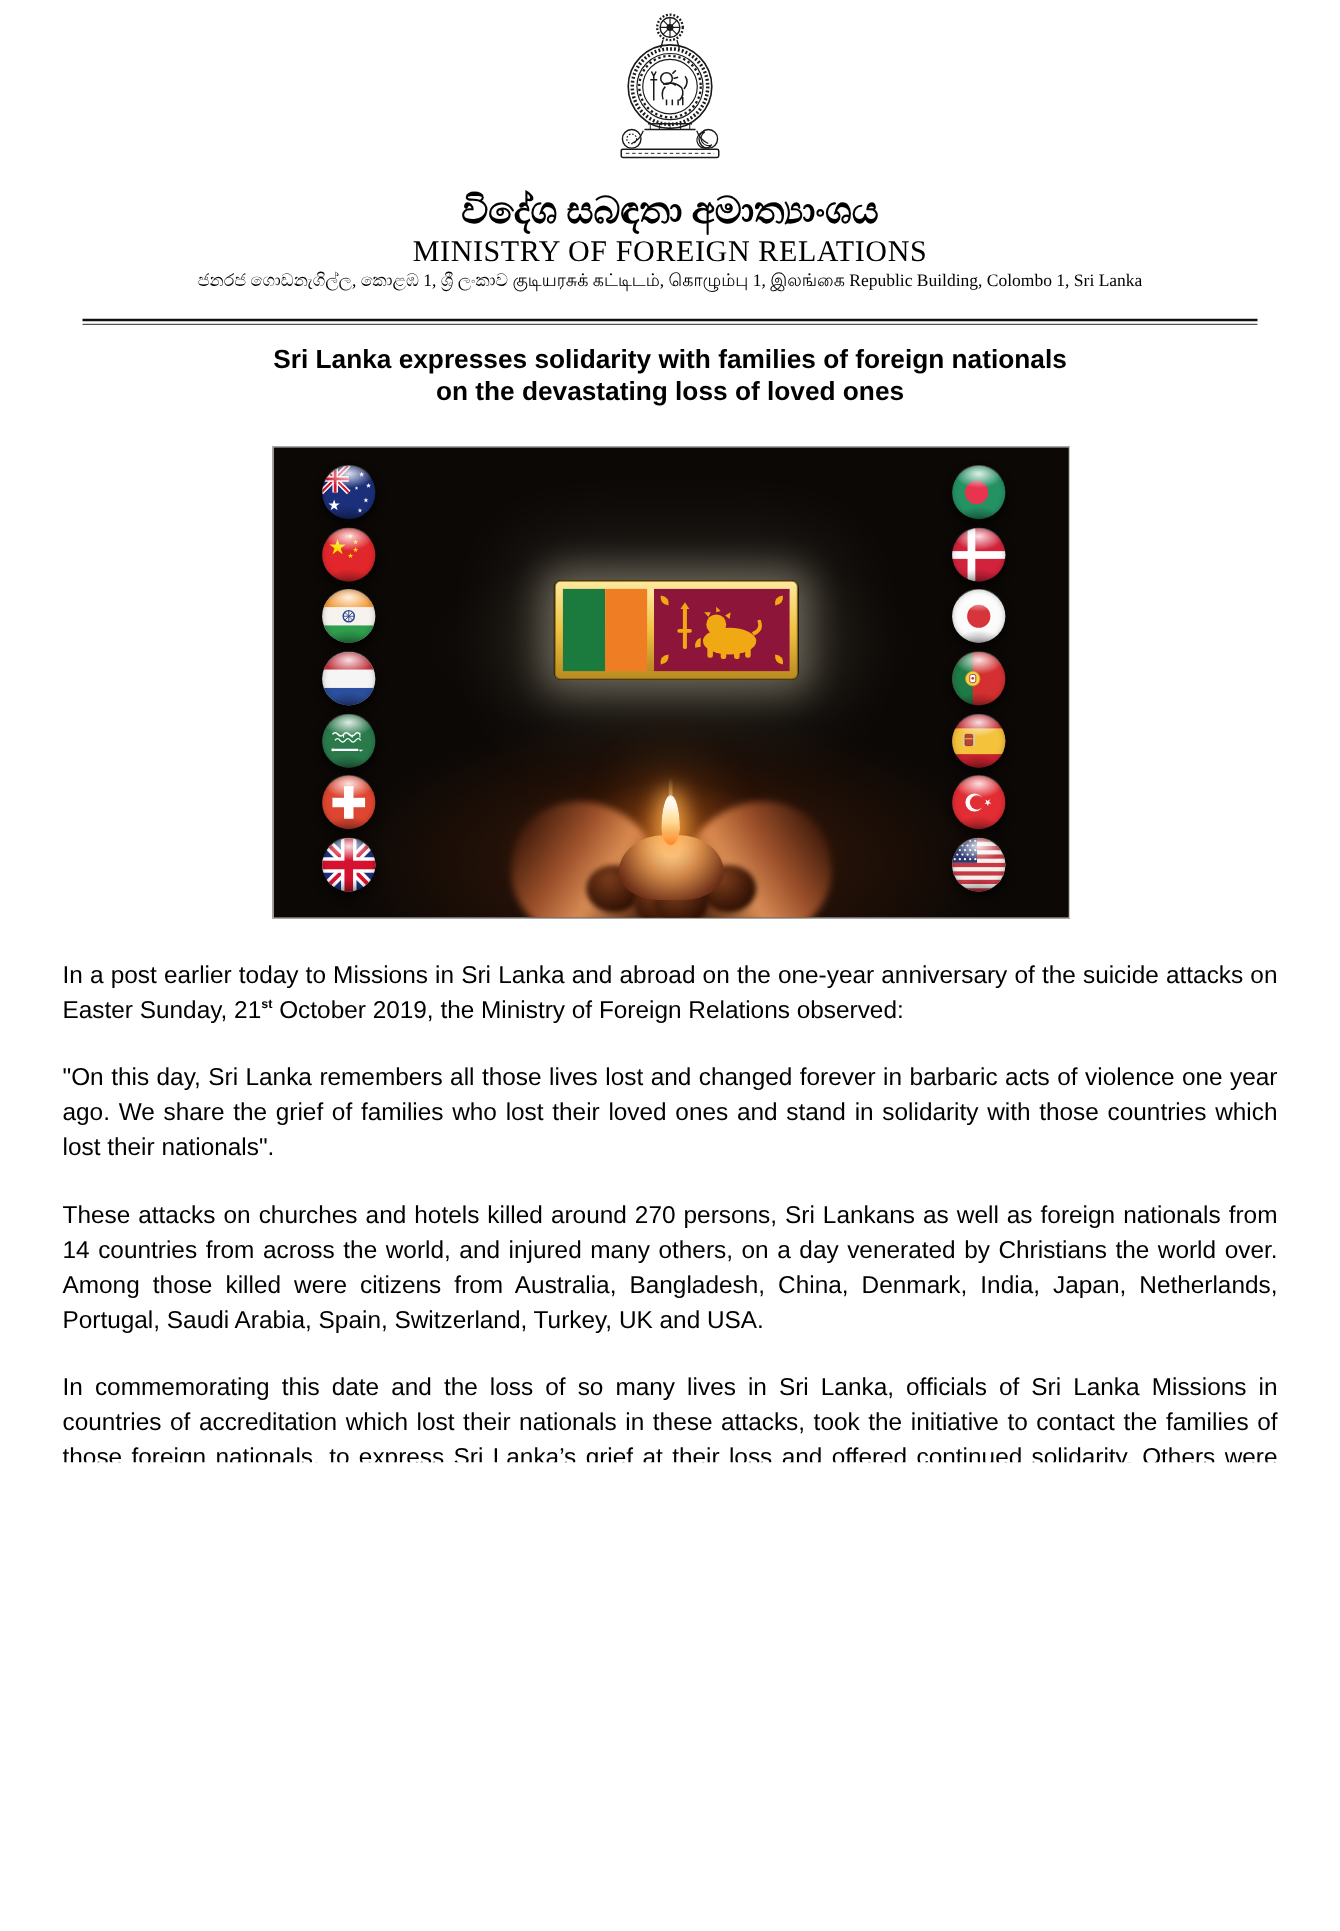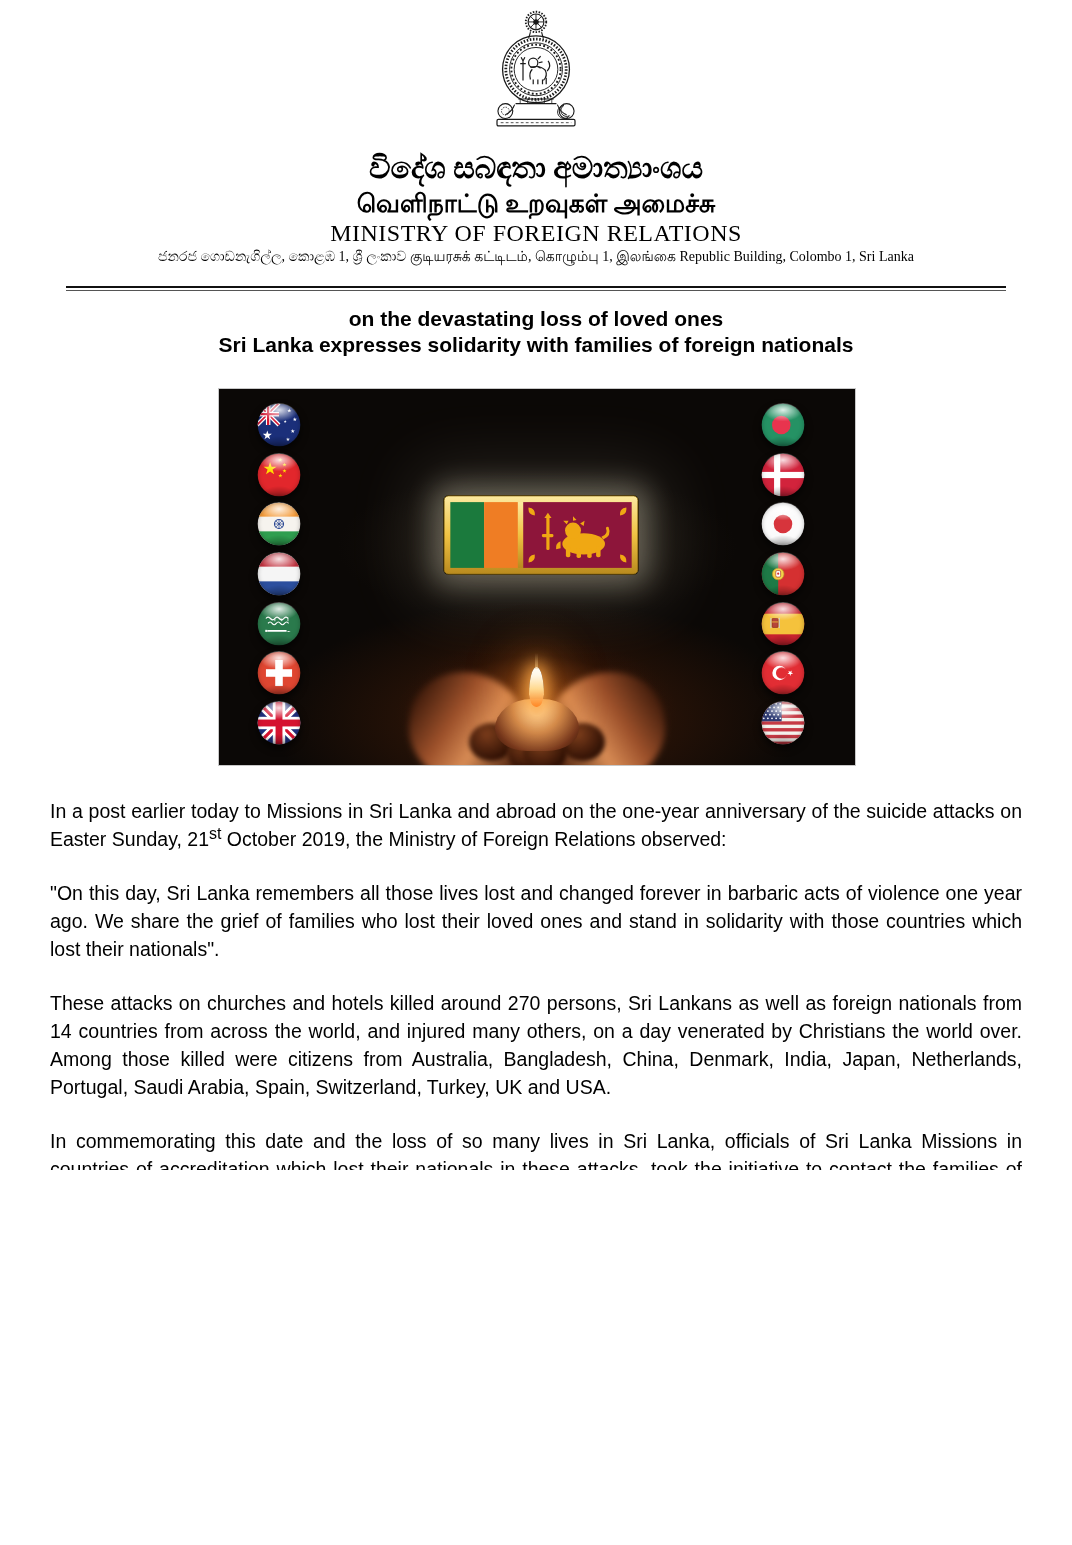--- a/index.html
+++ b/index.html
@@ -76,21 +76,21 @@
     border-radius:50% 50% 50% 50% / 68% 68% 32% 32%;
     background:linear-gradient(to top, rgba(255,130,30,.95), #ffd98f 45%, #fff8e8 80%, #fffef8);
     box-shadow:0 0 16px 6px rgba(255,170,70,.85), 0 0 46px 18px rgba(255,140,40,.35);
     filter:blur(.4px); }
   .flame::after{ content:""; position:absolute; left:6px; top:-14px; width:3px; height:16px;
     background:linear-gradient(to top, rgba(255,210,140,.5), rgba(255,210,140,0)); }
   
   .body-text{ padding:0 50px; }
   .body-text p{ margin:26px 0 0; font-size:19.5px; line-height:28px; text-align:justify; }
   .body-text p.first{ margin-top:31px; }
-  sup{ font-size:16px; line-height:0; }
+  sup{ font-size:10px; line-height:0;font-weight:bold; }
   
   .signoff{ padding:0 50px; margin-top:56px; font-size:19.5px; line-height:29px; }
   .date{ padding:0 50px; margin-top:29px; font-size:19.5px; }
 </style>
 </head>
 <body>
 
 <div class="page">
 
   <header class="letterhead">
@@ -128,30 +128,29 @@
         <circle cx="17" cy="111" r="8" stroke-width="1.2"></circle>
         <circle cx="17" cy="111" r="4.2" stroke-width="1" stroke-dasharray="1.4 1.4"></circle>
         <circle cx="83" cy="111" r="8" stroke-width="1.2"></circle>
         <path d="M80 105 a7 7 0 1 0 6 11 a5.5 5.5 0 1 1 -6 -11" stroke-width="1"></path>
         <path d="M27 104 q-3 8 -10 11 M73 104 q3 8 10 11" stroke-width="1.1"></path>
         <rect x="8" y="120" width="84" height="7" rx="1.5" stroke-width="1.3"></rect>
         <path d="M12 123.5 h76" stroke-width=".8" stroke-dasharray="3 2.4"></path>
       </svg>
     </div>
     <div class="ministry-si">විදේශ සබඳතා අමාත්‍යාංශය</div>
-    <div class="ministry-ta">வெளிநாட்டு உறவுகள் அமைச்சு</div>
     <div class="ministry-en">MINISTRY OF FOREIGN RELATIONS</div>
     <div class="address">ජනරජ ගොඩනැගිල්ල, කොළඹ 1, ශ්‍රී ලංකාව   குடியரசுக் கட்டிடம், கொழும்பு 1, இலங்கை   Republic Building, Colombo 1, Sri Lanka</div>
     <div class="rule"></div>
   </header>
 
   <main>
     <h1 class="doc-title" style="margin-top:15px;">
+      <div>Sri Lanka expresses solidarity with families of foreign nationals</div>
       <div>on the devastating loss of loved ones</div>
-      <div>Sri Lanka expresses solidarity with families of foreign nationals</div>
     </h1>
 
     <figure class="photo">
       <div class="flag-col left" id="flags-left">
           <div class="flag-badge" title="Australia">
             <svg viewBox="0 0 64 64">
               <defs>
                 <clipPath id="cpAU">
                   <circle cx="32" cy="32" r="31"></circle>
                 </clipPath>

